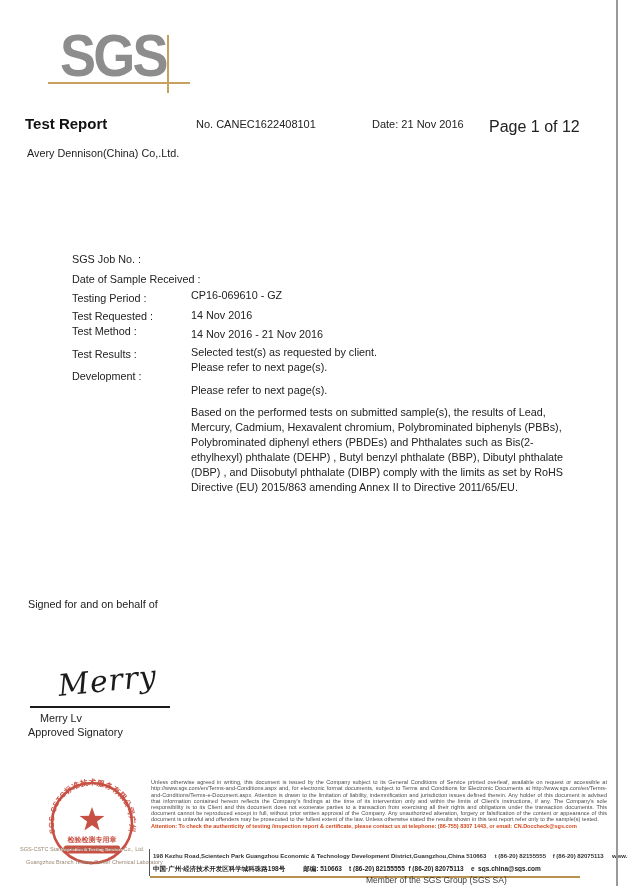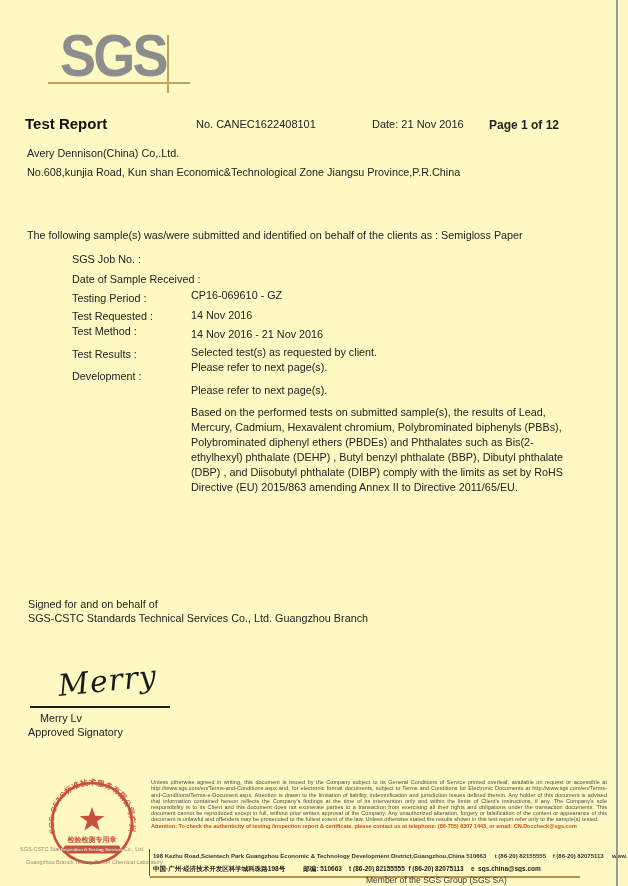--- a/index.html
+++ b/index.html
@@ -1,35 +1,35 @@
 <!DOCTYPE html>
 <html><head>
 <meta charset="utf-8">
 <style>
   html,body{margin:0;padding:0;background:#e8e8e8;}
   .page{
-    position:relative;width:628px;height:886px;background:#fef9c3;
+    position:relative;width:628px;height:886px;background:#ffffff;
     font-family:"Liberation Sans", sans-serif;color:#222;overflow:hidden;
   }
   
   .scan-border{position:absolute;left:616px;top:0;width:2px;height:886px;background:#9a9a9a;}
 
   
   .logo-text{
     position:absolute;left:60px;top:26px;font-size:60px;font-weight:bold;color:#8d8d8d;
     letter-spacing:-3px;transform:scaleX(.9);transform-origin:left top;line-height:60px;
   }
   .logo-hline{position:absolute;left:48px;top:82px;width:142px;height:2px;background:#c9a15e;}
   .logo-vline{position:absolute;left:167px;top:35px;width:2px;height:58px;background:#c9a15e;}
 
   
   .report-title{position:absolute;left:25px;top:115px;font-size:15px;font-weight:bold;color:#111;}
   .report-no{position:absolute;left:196px;top:118px;font-size:11px;}
   .report-date{position:absolute;left:372px;top:118px;font-size:11px;}
-  .report-page{position:absolute;left:489px;top:118px;font-size:12px;font-weight:bold;}
+  .report-page{position:absolute;left:489px;top:118px;font-size:16px;}
 
   .client-name{position:absolute;left:27px;top:147px;font-size:10.8px;}
   .client-address{position:absolute;left:27px;top:166px;font-size:10.8px;}
 
   .sample-line{position:absolute;left:27px;top:229px;font-size:10.8px;}
 
   .row{position:absolute;left:0;width:620px;font-size:10.8px;line-height:15px;}
   .row .lbl{position:absolute;left:28px;top:0;margin-left:44px;}
   .row .val{position:absolute;left:191px;top:0;width:392px;margin-top:36px;}
   .r0{top:252px}.r1{top:272px}.r2{top:291px}.r3{top:309px}.r4{top:324px}.r5{top:347px}.r6{top:369px}
@@ -78,23 +78,21 @@
   <span class="logo-text">SGS</span>
   <div class="logo-hline"></div>
   <div class="logo-vline"></div>
 
   <div class="report-title">Test Report</div>
   <div class="report-no">No. CANEC1622408101</div>
   <div class="report-date">Date: 21 Nov 2016</div>
   <div class="report-page">Page 1 of 12</div>
 
   <div class="client-name">Avery Dennison(China) Co,.Ltd.</div>
-  <div class="client-address">No.608,kunjia Road, Kun shan Economic&amp;Technological Zone Jiangsu Province,P.R.China</div>
 
-  <div class="sample-line">The following sample(s) was/were submitted and identified on behalf of the clients as : Semigloss Paper</div>
 
   <div class="row r0">
     <span class="lbl">SGS Job No. :</span>
     <span class="val">CP16-069610 - GZ</span>
   </div>
   <div class="row r1">
     <span class="lbl">Date of Sample Received :</span>
     <span class="val">14 Nov 2016</span>
   </div>
   <div class="row r2">
@@ -112,21 +110,20 @@
   <div class="row r5">
     <span class="lbl">Test Results :</span>
     <span class="val">Please refer to next page(s).</span>
   </div>
   <div class="row r6">
     <span class="lbl">Development :</span>
     <span class="val">Based on the performed tests on submitted sample(s), the results of Lead, Mercury, Cadmium, Hexavalent chromium, Polybrominated biphenyls (PBBs), Polybrominated diphenyl ethers (PBDEs) and Phthalates such as Bis(2-ethylhexyl) phthalate (DEHP) , Butyl benzyl phthalate (BBP), Dibutyl phthalate (DBP) , and Diisobutyl phthalate (DIBP) comply with the limits as set by RoHS Directive (EU) 2015/863 amending Annex II to Directive 2011/65/EU.</span>
   </div>
 
   <div class="signed1">Signed for and on behalf of</div>
-  <div class="signed2">SGS-CSTC Standards Technical Services Co., Ltd. Guangzhou Branch</div>
   <div class="handwriting">Merry</div>
   <div class="sig-line"></div>
   <div class="sig-name">Merry Lv</div>
   <div class="sig-role">Approved Signatory</div>
 
   <svg class="stamp" viewBox="0 0 100 100">
     <defs>
       <path id="ringPath" d="M 14,62 A 38 38 0 1 1 86,62" fill="none"></path>
     </defs>
     <circle cx="50" cy="50" r="40" fill="none" stroke="#c0392b" stroke-width="2.6"></circle>

